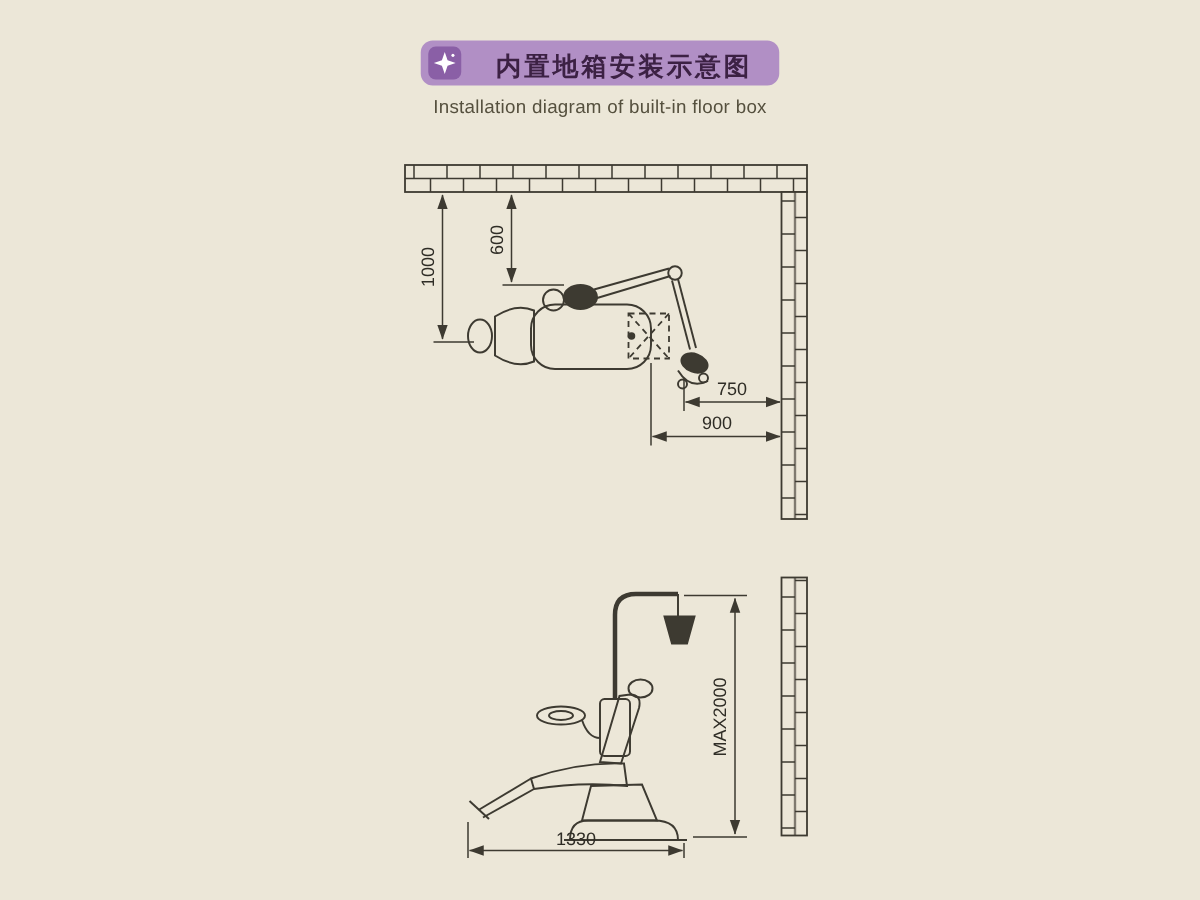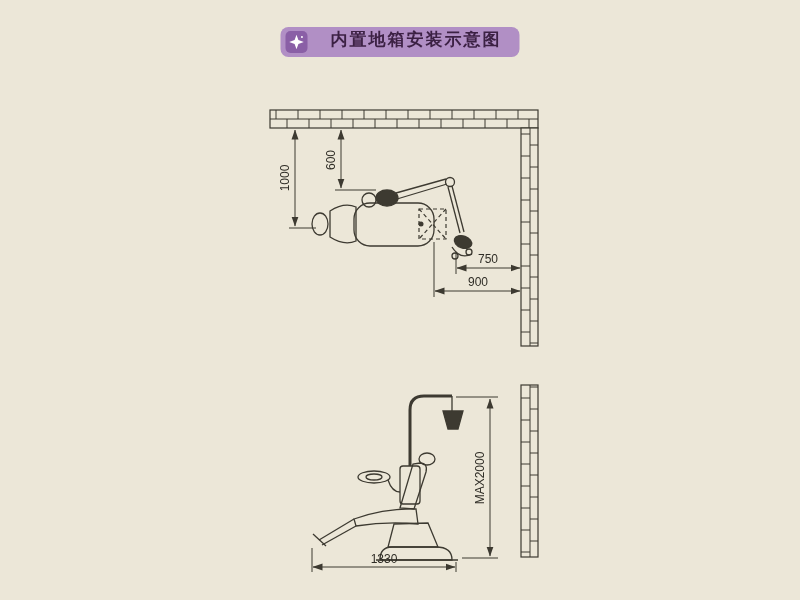--- a/index.html
+++ b/index.html
@@ -5,21 +5,21 @@
   html,body{margin:0;padding:0;}
   .page{
     position:relative;
     width:800px;height:600px;
     background:#ece7d8;
     font-family:"Liberation Sans", sans-serif;
     overflow:hidden;
   }
   .badge{
     position:absolute;left:50%;top:27px;transform:translateX(-50%);
-    display:inline-flex;align-items:flex-start;gap:23px;
+    display:inline-flex;align-items:flex-end;gap:23px;
     background:#b18fc5;border-radius:8px;
     padding:4px 18px 4px 5px;height:30px;box-sizing:border-box;
   }
   .badge-iconbox{
     width:22px;height:22px;border-radius:5px;background:#8a5fa6;
     display:flex;align-items:center;justify-content:center;flex:0 0 auto;
   }
   .badge-title{
     color:#3c2144;font-size:17px;font-weight:bold;letter-spacing:2px;
     white-space:nowrap;line-height:1;
@@ -42,20 +42,21 @@
   <div class="badge">
     <span class="badge-iconbox">
       <svg width="16" height="16" viewBox="0 0 22 22" aria-hidden="true">
         <path d="M11 1 L13.6 8.4 L21 11 L13.6 13.6 L11 21 L8.4 13.6 L1 11 L8.4 8.4 Z" fill="#ffffff"></path>
         <circle cx="18.5" cy="4" r="1.4" fill="#ffffff"></circle>
       </svg>
     </span>
     <span class="badge-title">内置地箱安装示意图</span>
   </div>
 
+  <div class="subtitle">Installation diagram of built-in floor box</div>
 
   <svg class="diagram" width="800" height="600" viewBox="0 0 800 600">
     <defs>
       <pattern id="brickH" width="22" height="18" patternUnits="userSpaceOnUse" x="270" y="110">
         <rect width="22" height="18" fill="#ece7d8"></rect>
         <path d="M0 9 H22 M6 0 V9 M17 9 V18" stroke="#3d3a31" stroke-width="1" fill="none"></path>
       </pattern>
       <pattern id="brickV" width="18" height="22" patternUnits="userSpaceOnUse" x="521" y="128">
         <rect width="18" height="22" fill="#ece7d8"></rect>
         <path d="M9 0 V22 M0 6 H9 M9 17 H18" stroke="#3d3a31" stroke-width="1" fill="none"></path>

